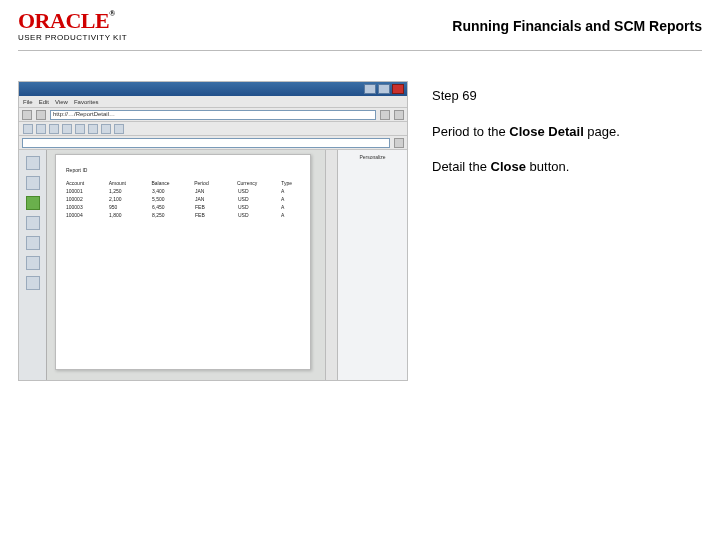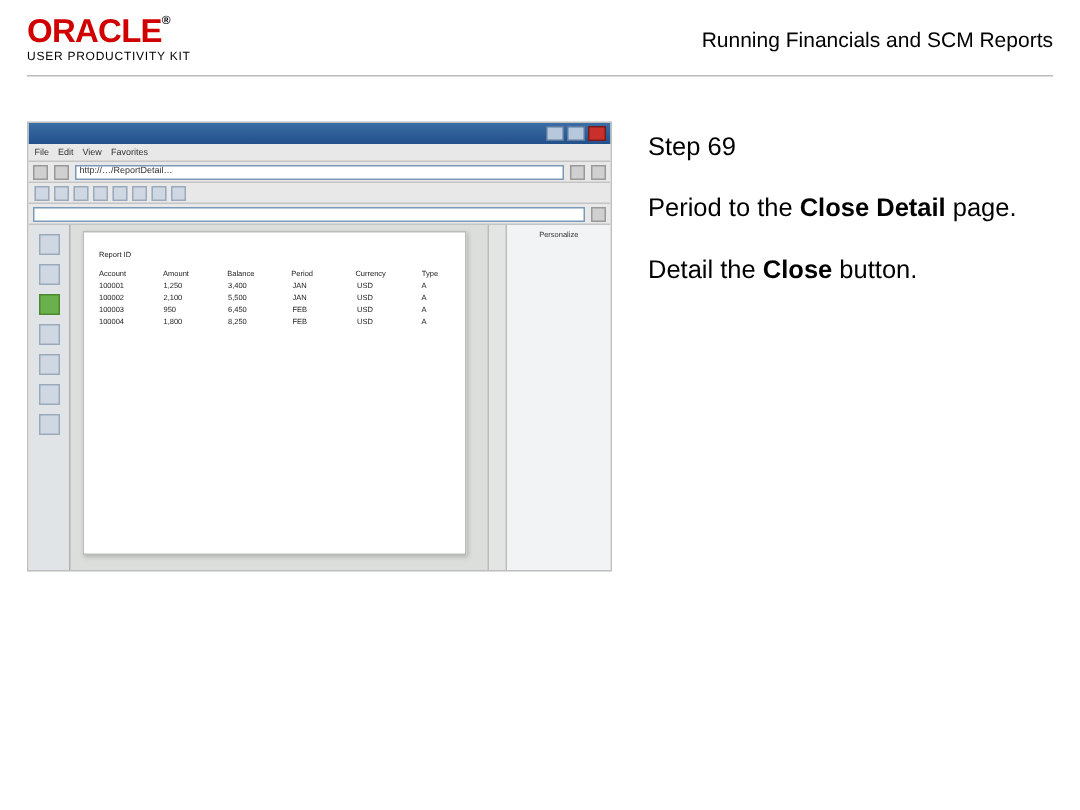--- a/index.html
+++ b/index.html
@@ -19,36 +19,36 @@
     align-items: center;
     justify-content: space-between;
     padding: 10px 18px 4px 18px;
   }
   .logo-block {
     display: flex;
     flex-direction: column;
     line-height: 1;
   }
   .logo-oracle {
-    font-family: Liberation Sans, sans-serif;
+    font-family: Liberation Serif, serif;
     font-weight: bold;
     font-size: 22px;
     color: #d00000;
     letter-spacing: -0.5px;
   }
   .logo-oracle sup { font-size: 8px; vertical-align: top; color:#000;}
   .logo-upk {
     font-size: 8px;
     color: #000;
     letter-spacing: 0.5px;
     margin-top: 2px;
   }
   .doc-title {
     font-size: 14px;
-    font-weight: normal;
+    font-weight: bold;
     color: #000;
   }
   .hr {
     margin: 4px 18px 0 18px;
     border: none;
     border-top: 1px solid #bbb;
   }
   
   .body-row {
     display: flex;
@@ -60,21 +60,21 @@
     width: 390px;
     height: 300px;
     background: #eef1f4;
     border: 1px solid #bfbfbf;
     position: relative;
     overflow: hidden;
     flex: 0 0 auto;
   }
   .instructions {
     padding-top: 6px;
-    font-size: 17px;
+    font-size: 13px;
     line-height: 1.35;
   }
   .instructions p { margin-bottom: 18px; }
   
   .win-titlebar {
     height: 14px;
     background: linear-gradient(#3a6ea5, #22508a);
     display: flex;
     justify-content: flex-end;
     align-items: center;

